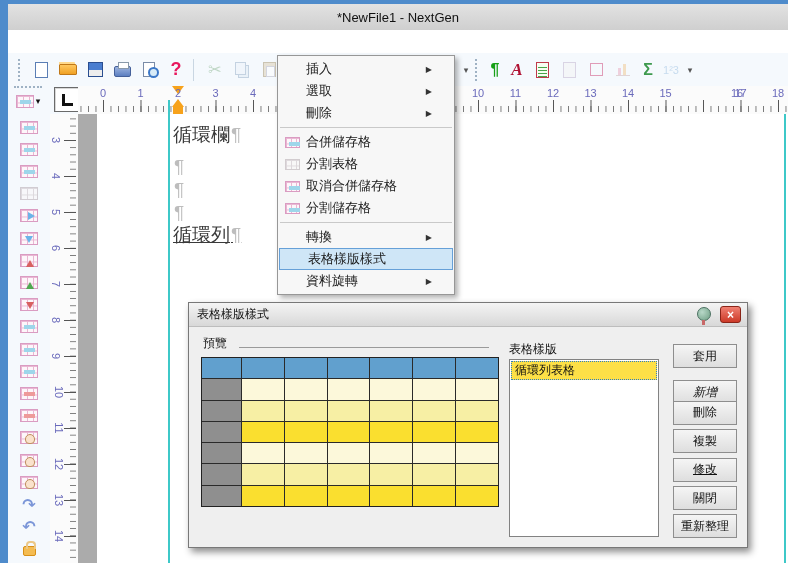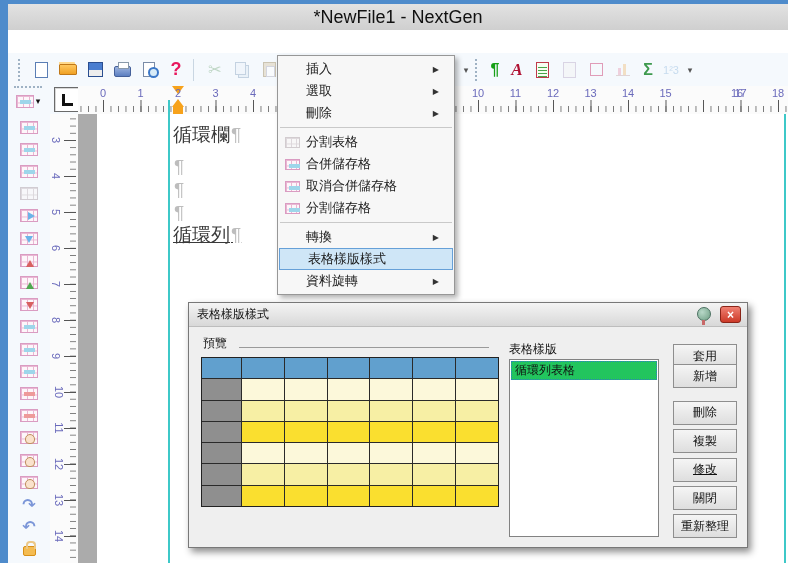--- a/index.html
+++ b/index.html
@@ -4,21 +4,21 @@
 <style>
   html,body{margin:0;padding:0;background:#fff;}
   *{box-sizing:border-box;}
   body{font-family:"Liberation Sans","DejaVu Sans",sans-serif;}
   #win{position:relative;width:788px;height:563px;overflow:hidden;background:#fff;}
 
   
   #left-border{position:absolute;left:0;top:0;width:8px;height:563px;background:#4E8BCB;}
   #titlebar{position:absolute;left:8px;right:0;top:0;height:30px;background:linear-gradient(#E2E2E2,#CFCFCF);
     border-top:4px solid #4E8BCB;display:flex;align-items:center;justify-content:center;
-    font-size:18px;color:#111;}
+    font-size:13px;color:#111;}
   #menubar{position:absolute;left:8px;right:0;top:30px;height:23px;background:#F0F0F0;
     border-bottom:1px solid #CFCFCF;display:flex;align-items:stretch;padding-left:6px;font-size:13px;}
   .mb-item{display:flex;align-items:center;padding:0 8px;color:#111;border:1px solid transparent;}
   .mb-item.active{background:#BFDCF5;border:1px solid #7DA7D4;}
 
   
   #toolbar{position:absolute;left:8px;right:0;top:53px;height:33px;background:#F5F9FD;}
   .tbgroup{position:absolute;top:0;height:33px;display:flex;align-items:center;gap:3px;}
   #tb-group1{left:10px;}
   #tb-group2{left:452px;}
@@ -97,21 +97,21 @@
   #doc{position:absolute;left:78px;top:114px;right:0;bottom:0;background:#fff;}
   #gray-strip{position:absolute;left:0;top:0;width:19px;bottom:0;background:#ABABAB;}
   #margin-left{position:absolute;left:90px;top:-14px;width:2px;bottom:0;background:#3EC8C8;}
   #margin-right{position:absolute;left:706px;top:0;width:2px;bottom:0;background:#3EC8C8;}
   .dline{position:absolute;left:95px;height:26px;font-size:19px;color:#3A3A3A;white-space:nowrap;}
   .pmark{color:#BDBDBD;margin-left:1px;}
 
   
   #ctxmenu{position:absolute;left:277px;top:55px;width:178px;background:#F7F7F7;border:1px solid #979797;
     box-shadow:3px 3px 5px rgba(0,0,0,.3);z-index:50;padding:2px 0;font-size:13px;}
-  .mitem{display:flex;align-items:center;height:22px;padding-right:15px;color:#1A1A1A;position:relative;}
+  .mitem{display:flex;align-items:center;height:22px;padding-right:22px;color:#1A1A1A;position:relative;}
   .mgut{width:28px;display:flex;align-items:center;justify-content:center;flex:none;}
   .mgut .g{width:15px;height:11px;background-size:5px 5.5px;}
   .marrow{margin-left:auto;font-size:8px;color:#333;}
   .mitem.hl{background:#CFE6F7;border:1px solid #66A0D8;height:22px;margin:0 1px;}
   .msep{border-top:1px solid #C9C9C9;margin:3px 2px;}
 
   
   #dialog{position:absolute;left:188px;top:302px;width:560px;height:246px;background:#EFEFEF;
     border:1px solid #787878;box-shadow:3px 4px 7px rgba(0,0,0,.45);z-index:100;font-size:12px;}
   #dlg-title{position:absolute;left:0;right:0;top:0;height:24px;background:linear-gradient(#F4F4F4,#D8D8D8);
@@ -122,21 +122,21 @@
     border:1px solid #8A2418;border-radius:3px;color:#fff;font-weight:bold;font-size:12px;display:flex;align-items:center;justify-content:center;}
   #lbl-preview{position:absolute;left:14px;top:32px;color:#111;}
   #grp-line{position:absolute;left:50px;top:44px;width:250px;border-top:1px solid #9A9A9A;}
   #ptable{position:absolute;left:12px;top:54px;width:298px;height:150px;background:#2A2A2A;border:1px solid #222;
     display:grid;grid-template-columns:39px repeat(6,1fr);grid-auto-rows:1fr;gap:1px;}
   #chkrow{position:absolute;left:64px;top:212px;display:flex;align-items:center;gap:6px;}
   #chkbox{width:13px;height:13px;background:#fff;border:1px solid #707070;flex:none;}
   #lbl-templates{position:absolute;left:320px;top:38px;color:#111;}
   #tpl-list{position:absolute;left:320px;top:56px;width:150px;height:178px;background:#fff;border:1px solid #828282;padding:1px;}
   .litem{height:19px;display:flex;align-items:center;padding:0 3px;color:#111;border:1px dotted transparent;}
-  .litem.sel{background:#22c55e;border:1px dotted #2E7CC4;}
+  .litem.sel{background:#fde047;border:1px dotted #2E7CC4;}
   .dbtn{position:absolute;left:484px;width:64px;height:24px;background:linear-gradient(#F5F5F5,#DEDEDE);
     border:1px solid #8E8E8E;font-size:12px;color:#111;display:flex;align-items:center;justify-content:center;font-family:inherit;}
 </style>
 </head>
 <body>
 
 <div id="win">
   <div id="left-border"></div>
   <div id="titlebar">
     <span>*NewFile1 - NextGen</span>
@@ -326,29 +326,29 @@
         <span class="marrow">▶</span>
       </div>
       <div class="mitem">
         <span class="mgut"></span>
         <span class="mlabel">刪除</span>
         <span class="marrow">▶</span>
       </div>
       <div class="msep"></div>
       <div class="mitem">
         <span class="mgut">
+          <i class="g g-blue"></i>
+        </span>
+        <span class="mlabel">合併儲存格</span>
+      </div>
+      <div class="mitem">
+        <span class="mgut">
           <i class="g g-gray"></i>
         </span>
         <span class="mlabel">分割表格</span>
-      </div>
-      <div class="mitem">
-        <span class="mgut">
-          <i class="g g-blue"></i>
-        </span>
-        <span class="mlabel">合併儲存格</span>
       </div>
       <div class="mitem">
         <span class="mgut">
           <i class="g g-blue"></i>
         </span>
         <span class="mlabel">取消合併儲存格</span>
       </div>
       <div class="mitem">
         <span class="mgut">
           <i class="g g-blue"></i>
@@ -431,20 +431,20 @@
         <div class="pcell" style="background: rgb(250, 223, 47);"></div>
         <div class="pcell" style="background: rgb(250, 223, 47);"></div>
         <div class="pcell" style="background: rgb(250, 223, 47);"></div>
         <div class="pcell" style="background: rgb(250, 223, 47);"></div>
       </div>
     <span id="lbl-templates">表格樣版</span>
     <div id="tpl-list">
         <div class="litem sel">循環列表格</div>
       </div>
   <button class="dbtn" style="top: 41px;">套用</button>
-      <button class="dbtn" style="top: 61px;">新增</button>
+      <button class="dbtn" style="top: 77px; font-style: italic;">新增</button>
       <button class="dbtn" style="top: 97.8px;">刪除</button>
       <button class="dbtn" style="top: 126.2px;">複製</button>
       <button class="dbtn" style="top: 154.6px; text-decoration: underline;">修改</button>
       <button class="dbtn" style="top: 183px;">關閉</button>
       <button class="dbtn" style="top: 211.4px;">重新整理</button>
     </div>
 </div>
 
 </body></html>

